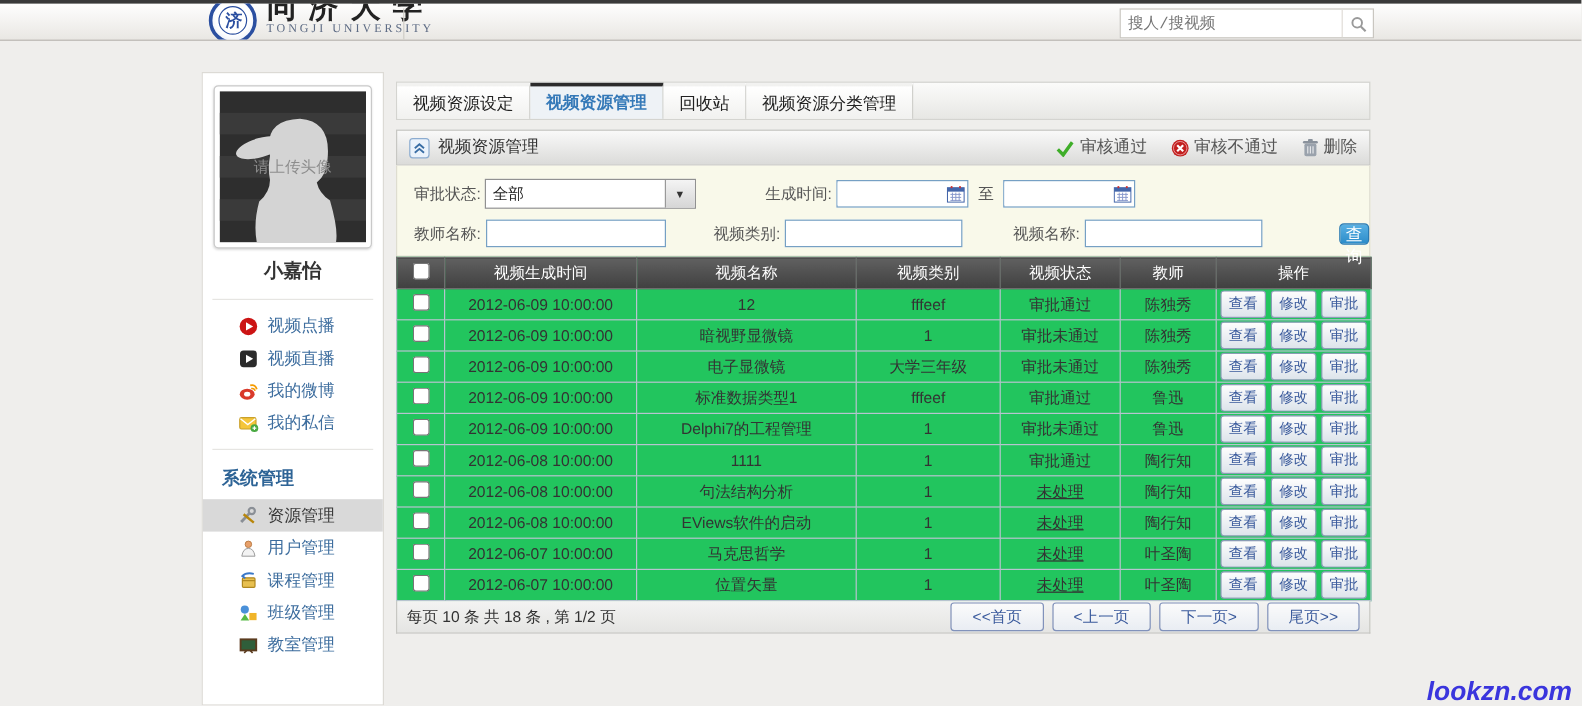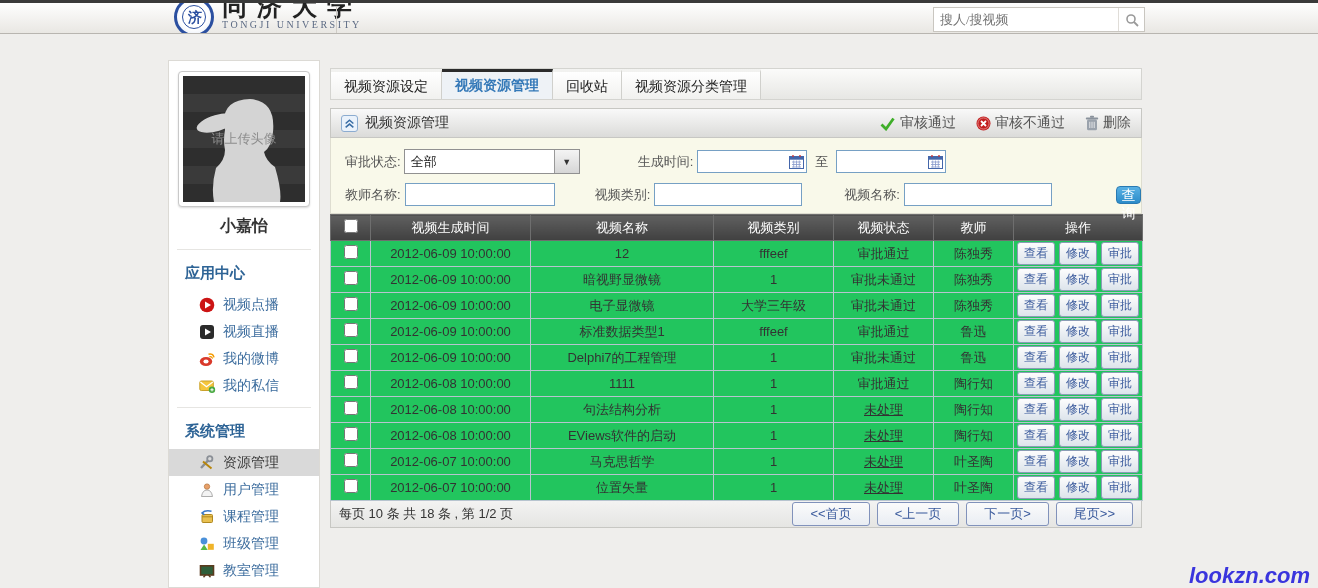--- a/index.html
+++ b/index.html
@@ -19,21 +19,21 @@
   .seal-glyph { position:absolute; left:11px; top:9px; font-size:14px; color:#2b4fa0; font-weight:bold; }
   .logo-text { margin-left:8px; }
   .logo-cn { font-family:"Liberation Serif","DejaVu Serif",serif; font-size:25px; font-weight:bold;
     color:#222; letter-spacing:10px; line-height:20px; }
   .logo-en { font-family:"Liberation Serif","DejaVu Serif",serif; font-size:10px; color:#5d6b84;
     letter-spacing:2.5px; margin-top:2px; }
   .logo-divider { position:absolute; left:336px; top:4px; width:1px; height:26px; background:#cfccc6; }
   .search-box { position:absolute; right:173px; top:4px; width:212px; height:25px; background:#fff;
     border:1px solid #c9c6c0; display:flex; align-items:center; }
   .search-box input { flex:1; border:none; outline:none; height:21px; padding:0 6px;
-    font-size:13px; color:#8b5cf6; background:transparent; font-family:Liberation Serif, serif; }
+    font-size:13px; color:#8b5cf6; background:transparent; font-family:Liberation Mono, monospace; }
   .search-btn { width:26px; height:23px; display:flex; align-items:center; justify-content:center;
     border-left:1px solid #e0ddd8; cursor:pointer; }
 
   
   .sidebar { position:absolute; left:168px; top:60px; width:152px; height:528px; background:#fff;
     border:1px solid #dcdad5; }
   .avatar-box { width:132px; margin:10px auto 4px auto; border:1px solid #c9c9c9; border-radius:4px;
     padding:4px; background:#fff; box-shadow:0 1px 2px rgba(0,0,0,.15); }
   .avatar-img { width:122px; height:126px; display:block; }
   .side-name { text-align:center; font-size:16px; font-weight:bold; color:#333; padding:5px 0 4px 0; }
@@ -141,21 +141,20 @@
       <g fill="#d4d4d4">
         <ellipse cx="34" cy="47" rx="21" ry="8" transform="rotate(-16 34 47)"></ellipse>
         <path d="M42 54 q-6 -30 25 -31 q26 2 23 33 q-1 14 -9 20 q2 9 11 15 q7 24 5 35 l-66 0 q-3 -16 2 -34 q9 -8 9 -18 q-2 -10 0 -20 z"></path>
       </g>
       <text x="61" y="67" text-anchor="middle" fill="#8d8d8d" font-size="13">请上传头像</text>
     </svg>
   </div>
   <div class="side-name">小嘉怡</div>
   <div id="sidebar-menu">
       <div class="side-sep"></div>
-      <div class="sec-title">应用中心</div>
       <div class="side-item">
         <span class="icon">
           <svg width="16" height="16">
             <circle cx="8" cy="8" r="7.3" fill="#cc1414"></circle>
             <path d="M6 4.6 L12 8 L6 11.4 Z" fill="#fff"></path>
           </svg>
         </span>
         <span class="side-label">视频点播</span>
       </div>
       <div class="side-item">

